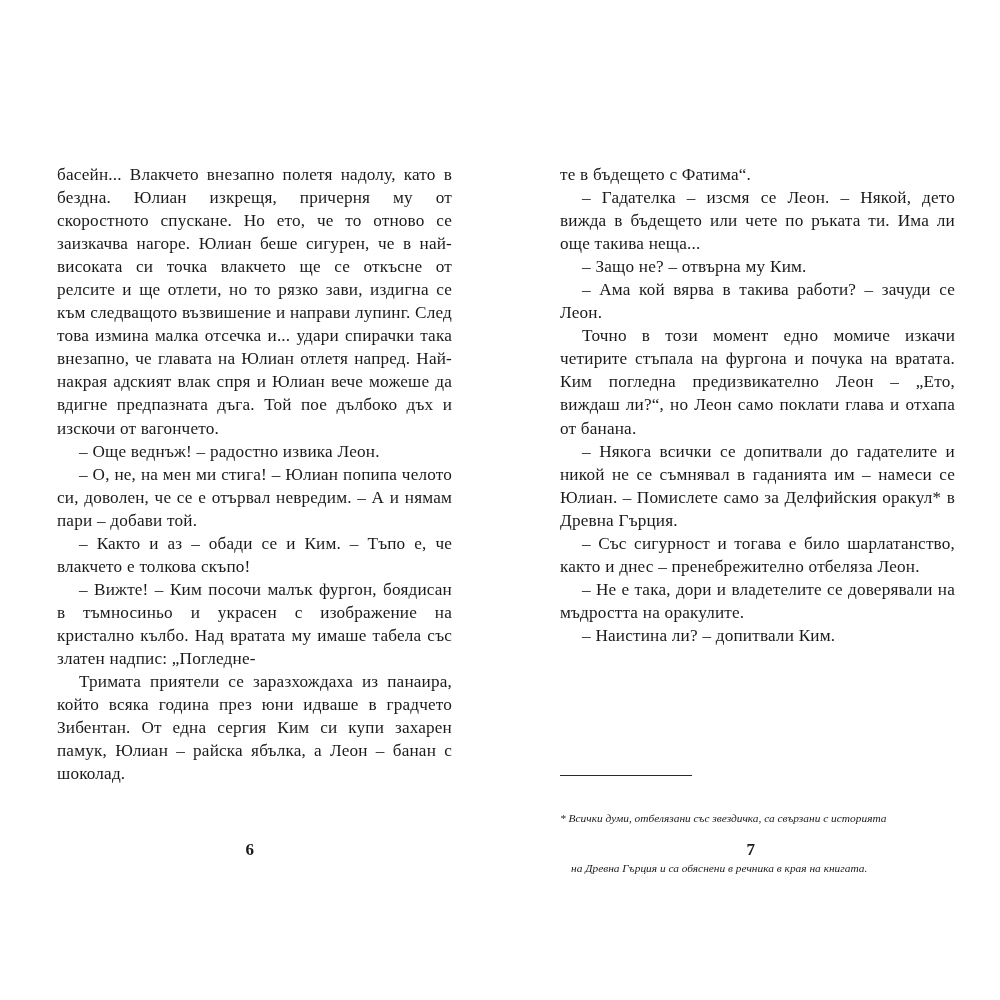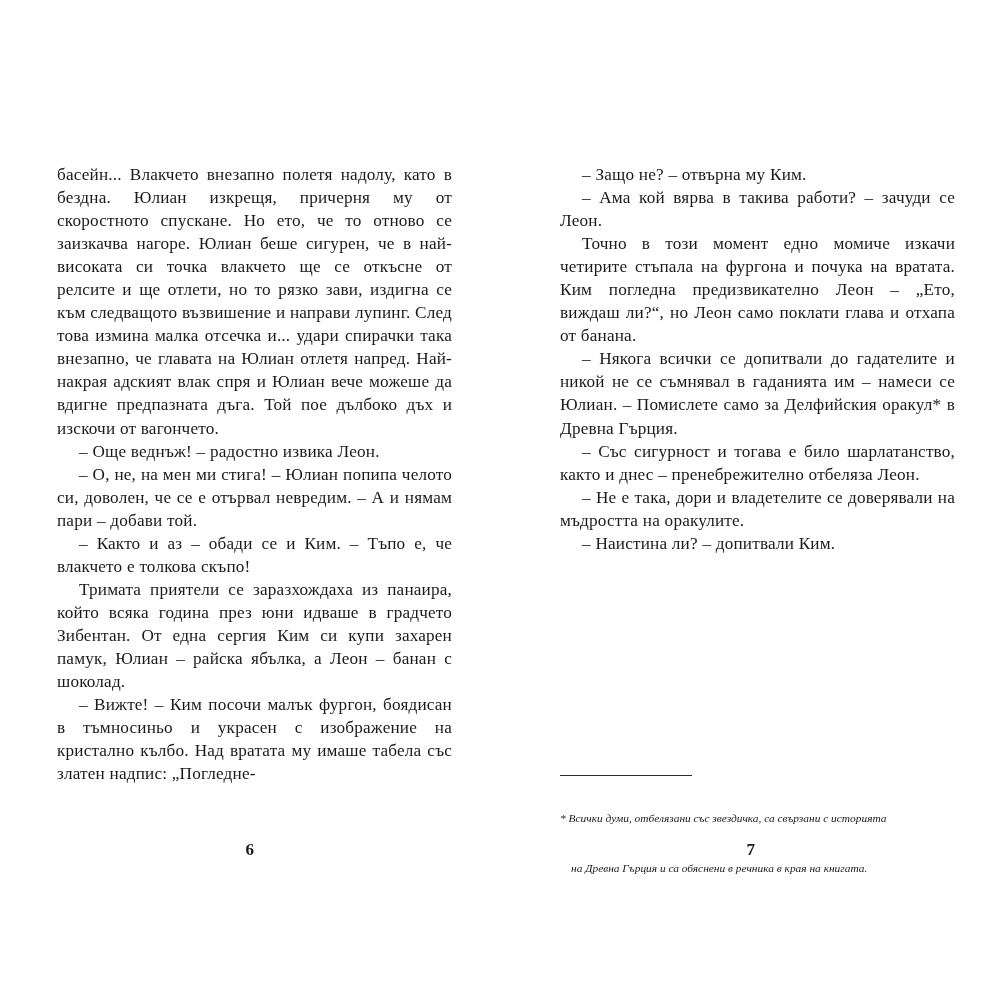--- a/index.html
+++ b/index.html
@@ -102,28 +102,30 @@
 <body>
 
 <div class="spread">
 
   <div class="page page-left">
     <div class="text-block">
       <p class="para no-indent">басейн... Влакчето внезапно полетя надолу, като в бездна. Юлиан изкрещя, причерня му от скоростното спускане. Но ето, че то отново се заизкачва нагоре. Юлиан беше сигурен, че в най-високата си точка влакчето ще се откъсне от релсите и ще отлети, но то рязко зави, издигна се към следващото възвишение и направи лупинг. След това измина малка отсечка и... удари спирачки така внезапно, че главата на Юлиан отлетя напред. Най-накрая адският влак спря и Юлиан вече можеше да вдигне предпазната дъга. Той пое дълбоко дъх и изскочи от вагончето.</p>
       <p class="para">– Още веднъж! – радостно извика Леон.</p>
       <p class="para">– О, не, на мен ми стига! – Юлиан попипа челото си, доволен, че се е отървал невредим. – А и нямам пари – добави той.</p>
       <p class="para">– Както и аз – обади се и Ким. – Тъпо е, че влакчето е толкова скъпо!</p>
+      <p class="para">– Вижте! – Ким посочи малък фургон, боядисан в тъмносиньо и украсен с изображение на кристално кълбо. Над вратата му имаше табела със златен надпис: „Погледне-</p>
       <p class="para">Тримата приятели се заразхождаха из панаира, който всяка година през юни идваше в градчето Зибентан. От една сергия Ким си купи захарен памук, Юлиан – райска ябълка, а Леон – банан с шоколад.</p>
-      <p class="para">– Вижте! – Ким посочи малък фургон, боядисан в тъмносиньо и украсен с изображение на кристално кълбо. Над вратата му имаше табела със златен надпис: „Погледне-</p>
     </div>
     <div class="folio">6</div>
   </div>
 
   <div class="page page-right">
     <div class="text-block">
+      <p class="para no-indent">те в бъдещето с Фатима“.</p>
+      <p class="para">– Гадателка – изсмя се Леон. – Някой, дето вижда в бъдещето или чете по ръката ти. Има ли още такива неща...</p>
       <p class="para">– Защо не? – отвърна му Ким.</p>
       <p class="para">– Ама кой вярва в такива работи? – зачуди се Леон.</p>
       <p class="para">Точно в този момент едно момиче изкачи четирите стъпала на фургона и почука на вратата. Ким погледна предизвикателно Леон – „Ето, виждаш ли?“, но Леон само поклати глава и отхапа от банана.</p>
       <p class="para">– Някога всички се допитвали до гадателите и никой не се съмнявал в гаданията им – намеси се Юлиан. – Помислете само за Делфийския оракул* в Древна Гърция.</p>
       <p class="para">– Със сигурност и тогава е било шарлатанство, както и днес – пренебрежително отбеляза Леон.</p>
       <p class="para">– Не е така, дори и владетелите се доверявали на мъдростта на оракулите.</p>
       <p class="para">– Наистина ли? – допитвали Ким.</p>
     </div>
 
     <div class="footnote-zone">

